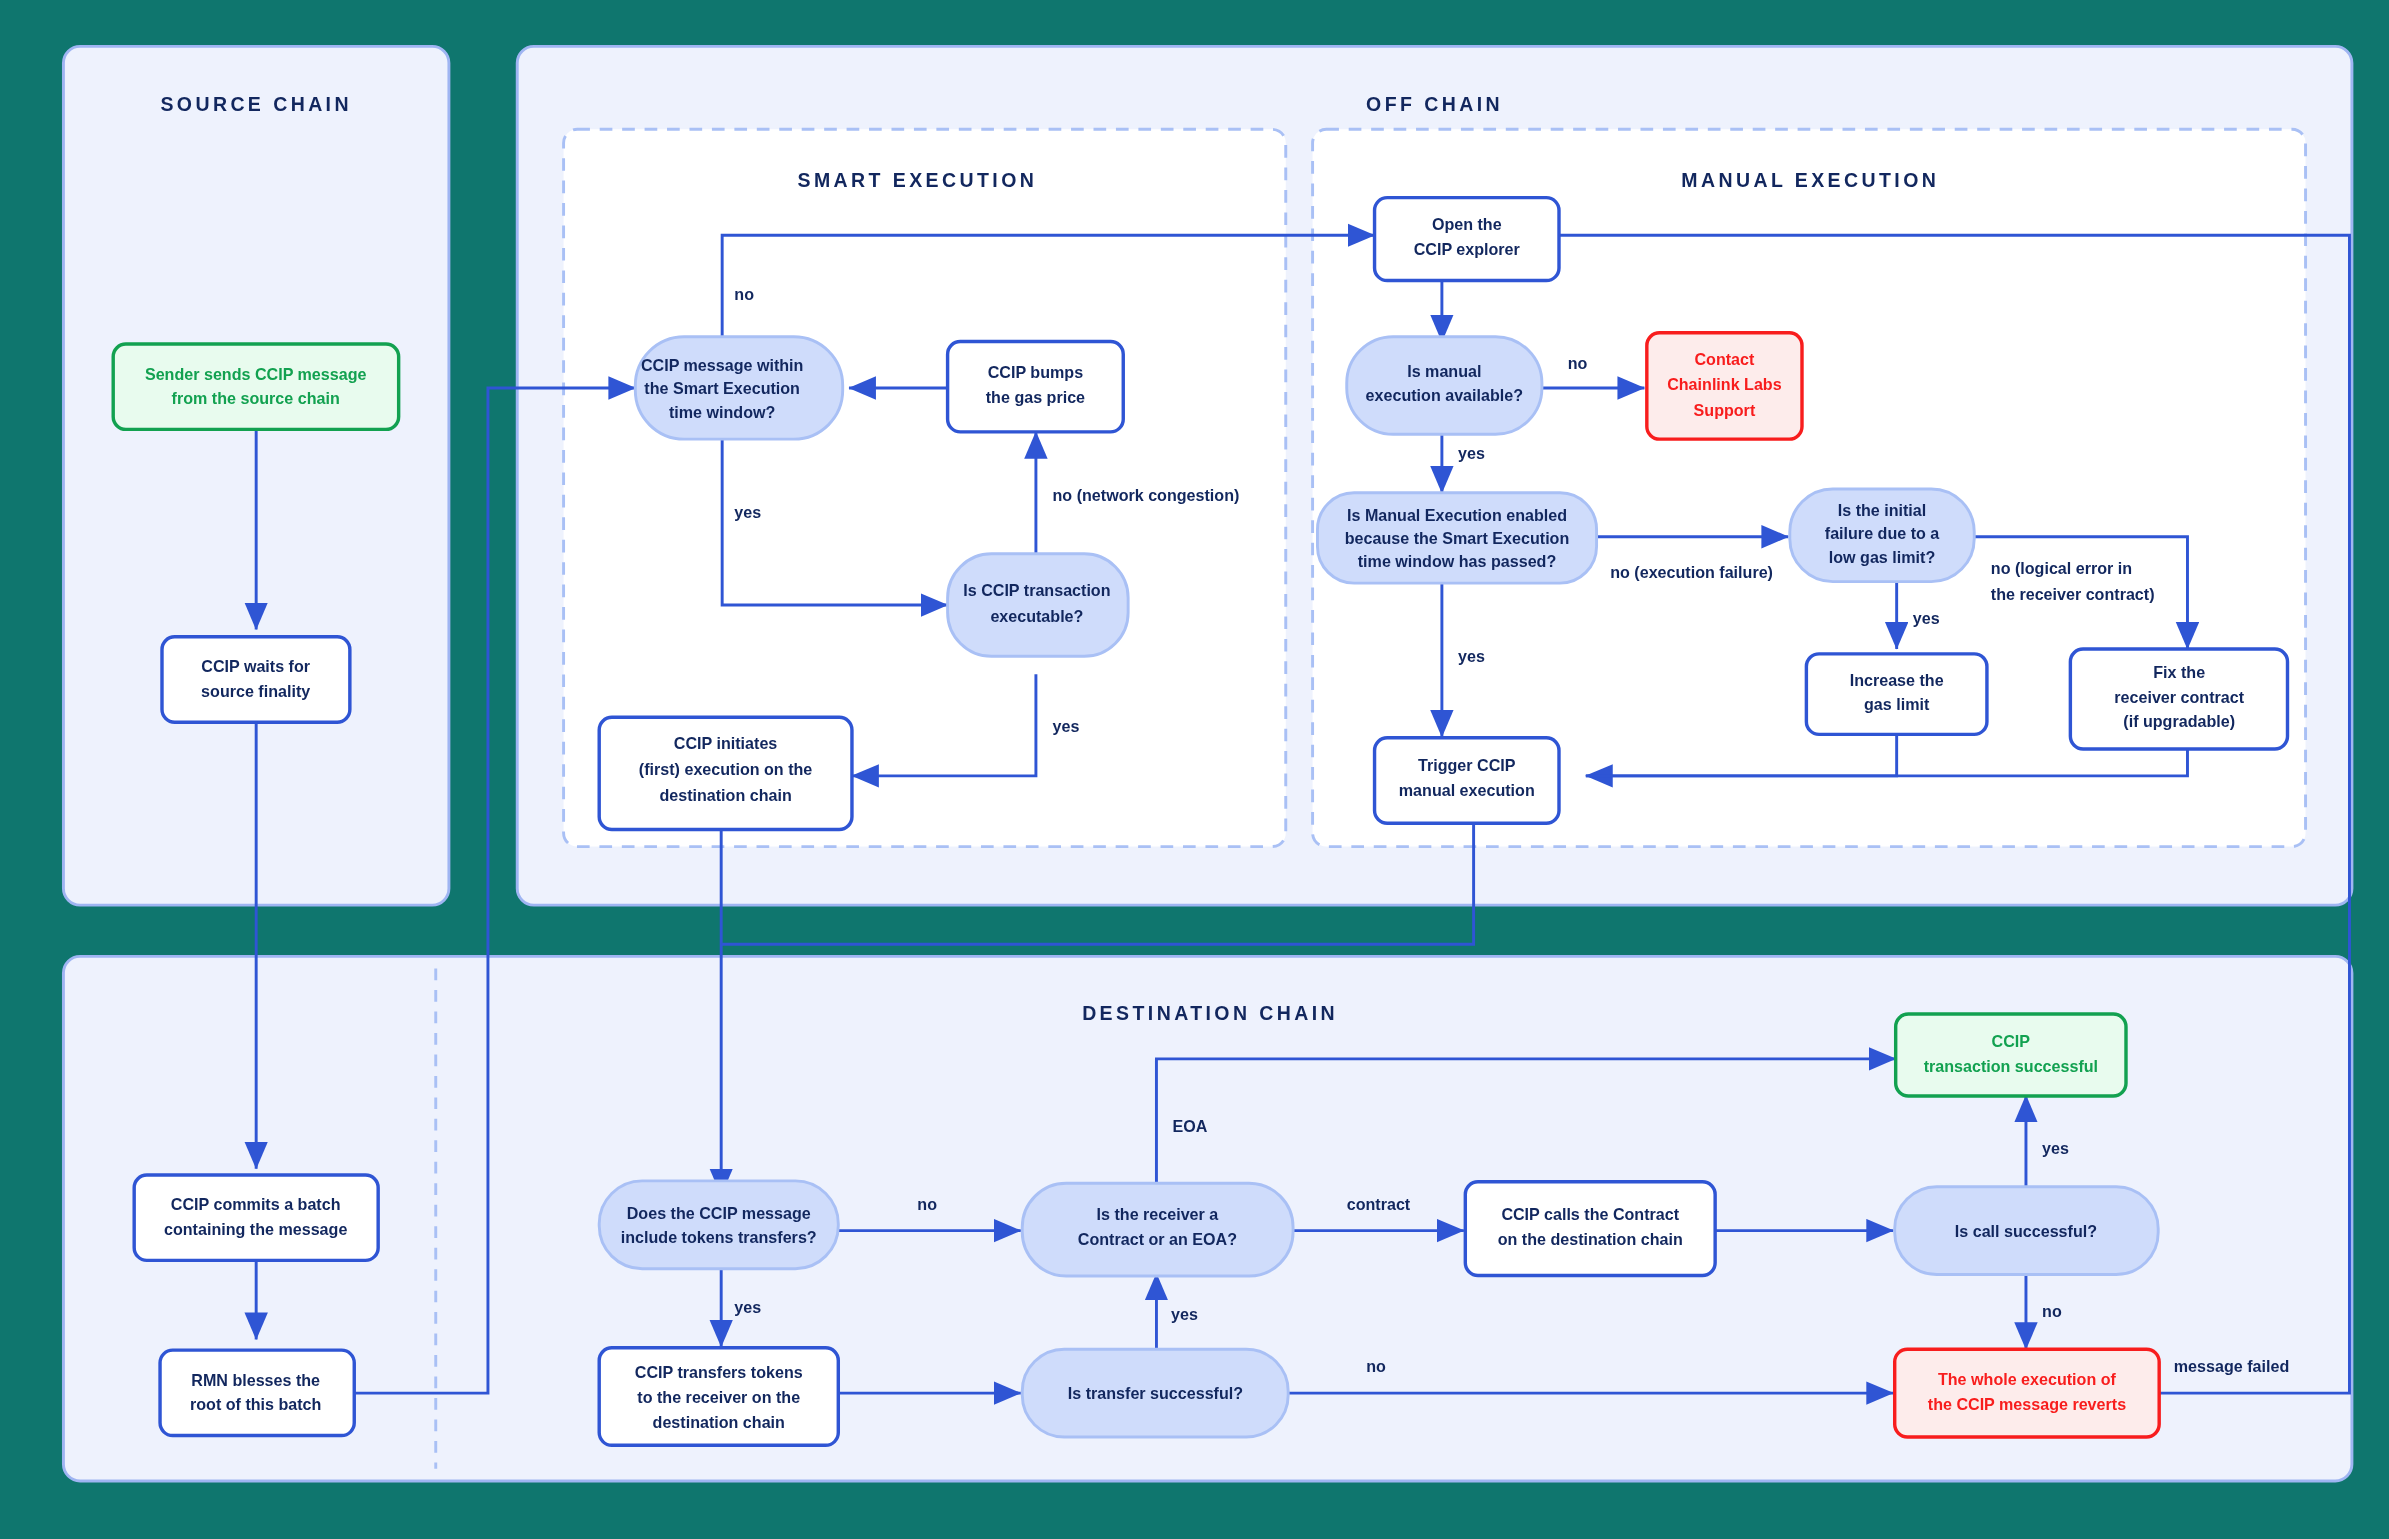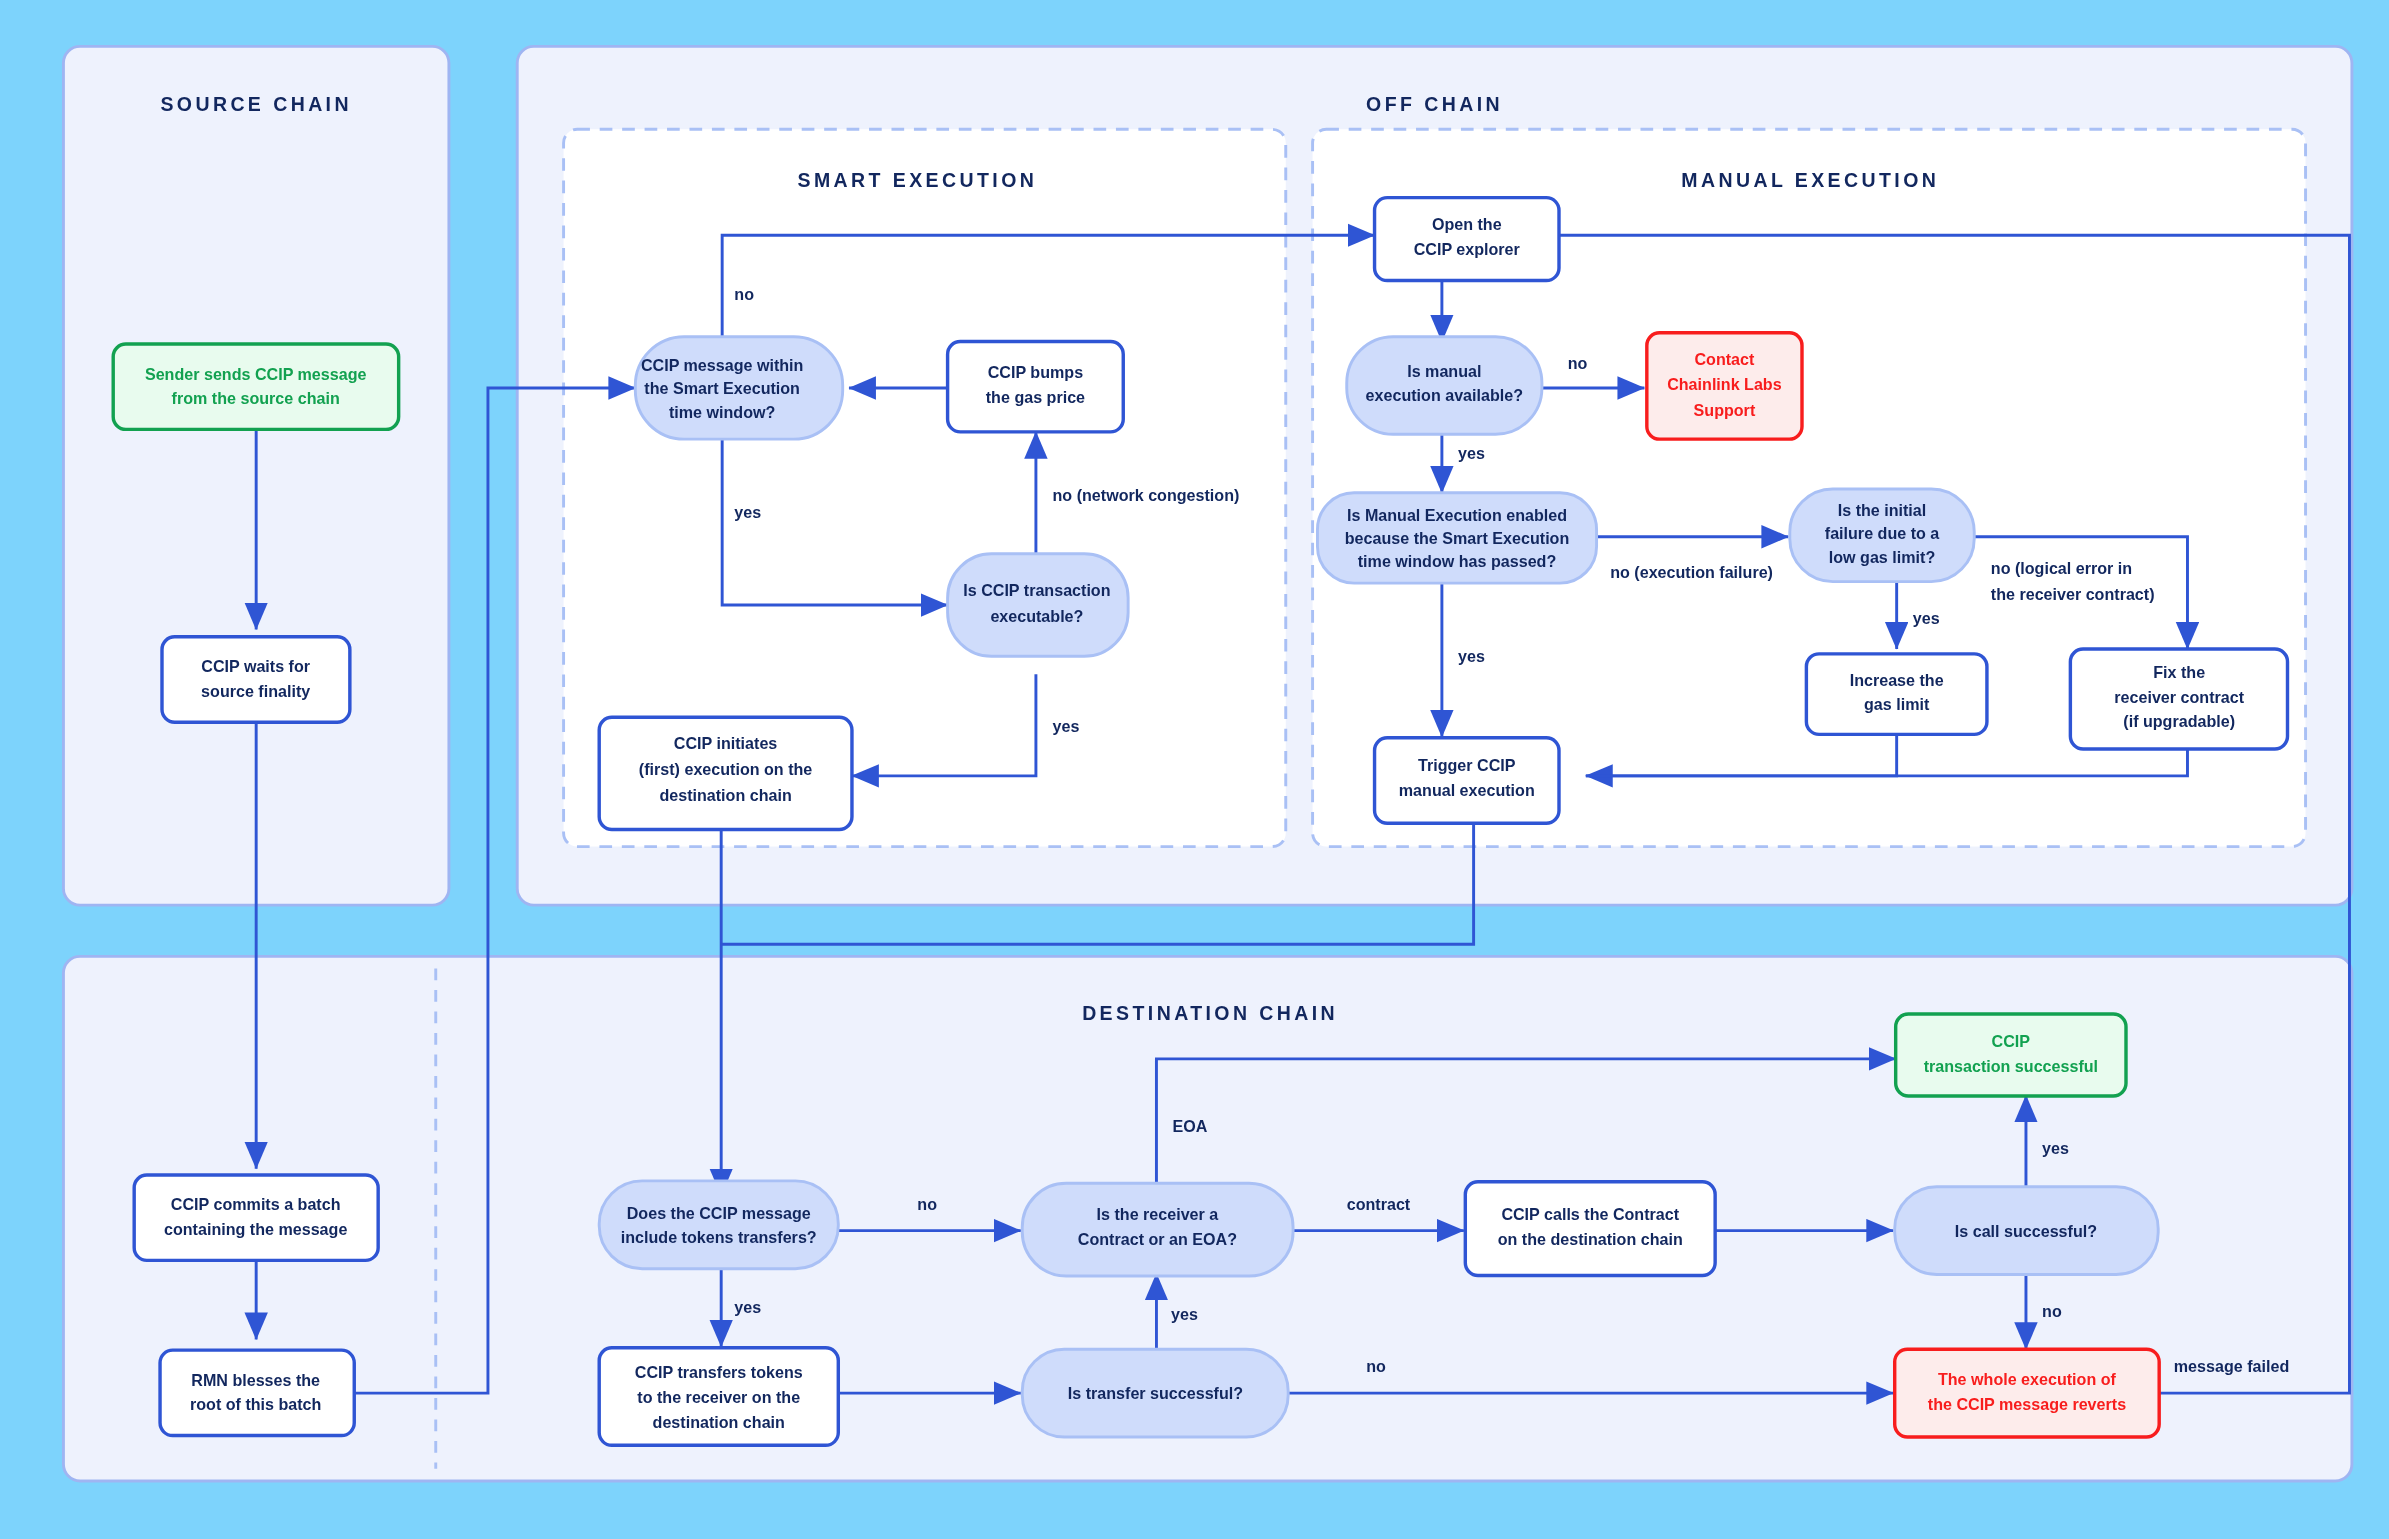--- a/index.html
+++ b/index.html
@@ -1,17 +1,17 @@
 <!DOCTYPE html>
 <html style="font-size:7.8px"><head>
 <meta charset="utf-8">
 <style>
   html,body{margin:0;padding:0;background:#ffffff;}
   body{font-family:"Liberation Sans",sans-serif;}
-  #stage{position:relative;width:2389px;height:1539px;background:#7dd3fc;overflow:hidden;}
+  #stage{position:relative;width:2389px;height:1539px;background:#0f766e;overflow:hidden;}
   svg{position:absolute;left:0;top:0;width:2389px;height:1539px;}
   .grp-title{
     font-family:"Liberation Sans",sans-serif;
     font-weight:700;font-size:40px;letter-spacing:7px;
     fill:#12275e;text-anchor:middle;
   }
   .node-text{
     font-family:"Liberation Sans",sans-serif;
     font-weight:700;font-size:33px;fill:#12275e;text-anchor:middle;
   }

